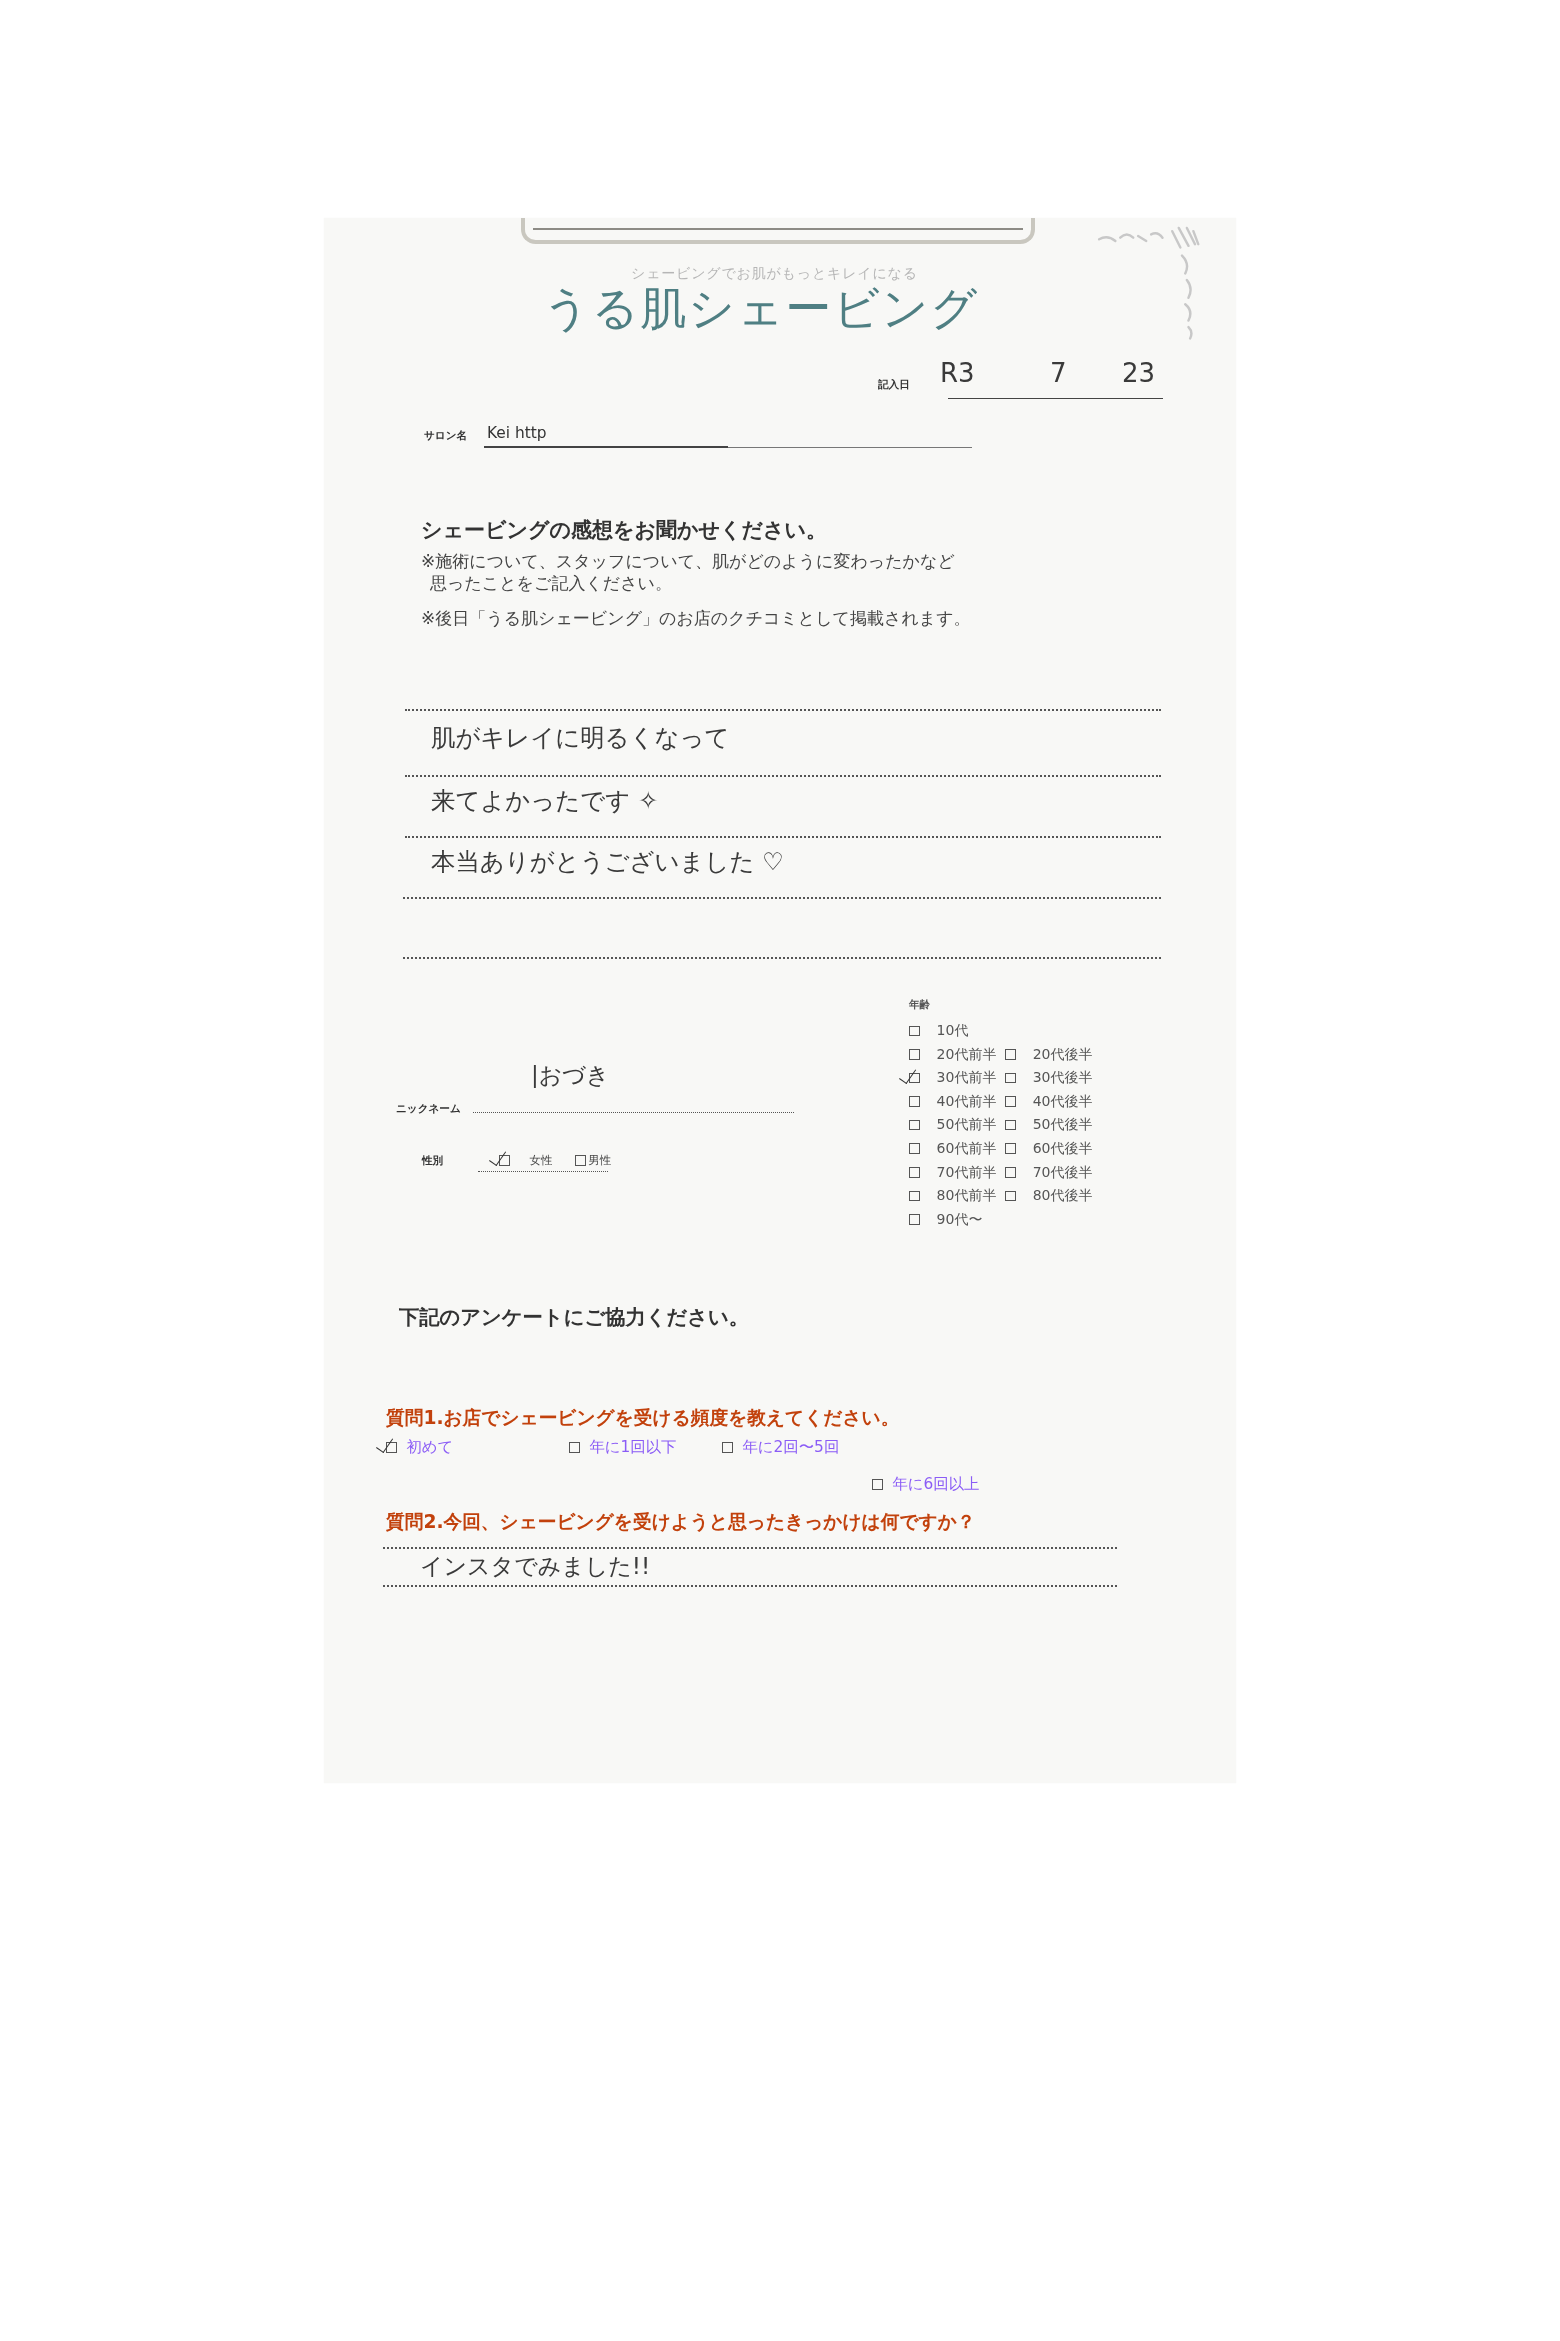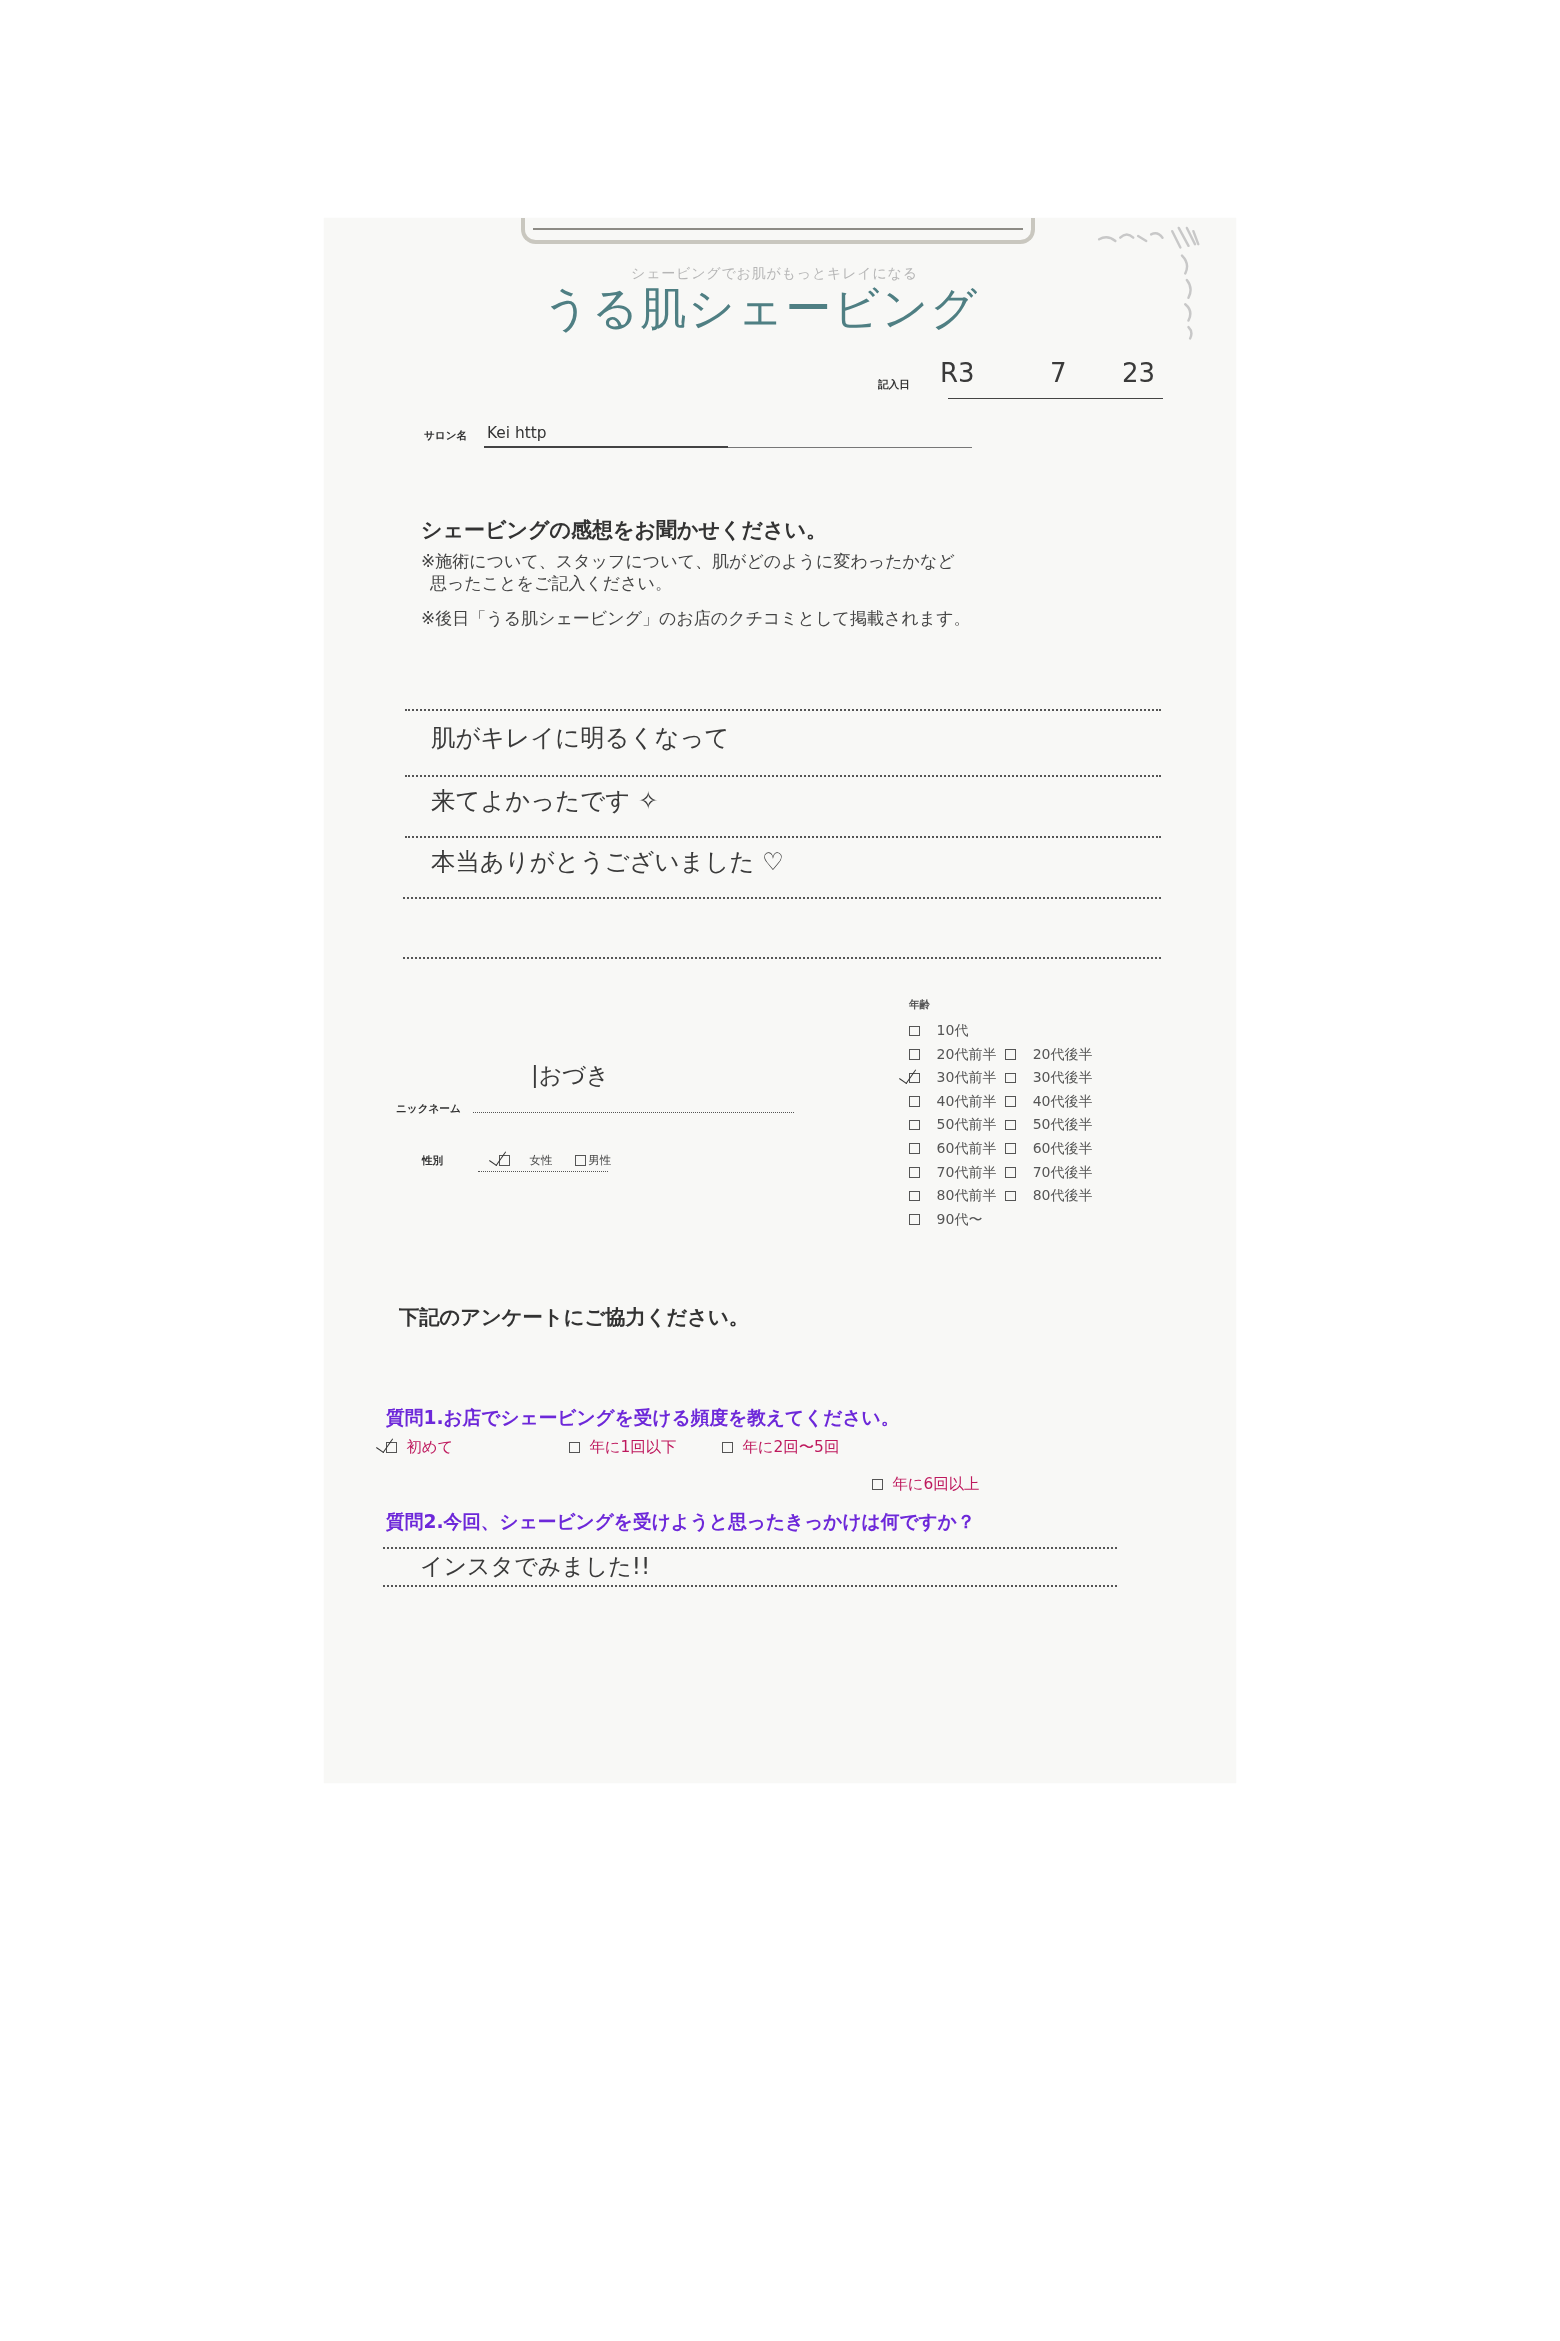--- a/index.html
+++ b/index.html
@@ -34,22 +34,22 @@
     .heading { font-size: 21px; font-weight: bold; color: #333; }
     .note { font-size: 17px; color: #444; }
     .age-grid { position: absolute; left: 585px; top: 801px; font-size: 14px; color: #555; line-height: 23.6px; }
     .age-row { display: flex; gap: 8.1px; }
     .age-opt { display: inline-flex; align-items: center; gap: 17px; min-width: 88px; }
     .box { display: inline-block; width: 10.6px; height: 10.6px; border: 1.6px solid #555; box-sizing: border-box; position: relative; vertical-align: middle; }
     .check::after {
       content: ""; position: absolute; left: -7.3px; top: -8.1px; width: 8.1px; height: 16.3px;
       border-right: 1.6px solid #333; border-bottom: 1.6px solid #333; transform: rotate(35deg);
     }
-    .q-heading { font-size: 18.7px; font-weight: bold; color: #6d28d9; }
-    .q-opt { font-size: 15.4px; color: #be185d; display: inline-flex; align-items: center; gap: 9.8px; }
+    .q-heading { font-size: 18.7px; font-weight: bold; color: #c2410c; }
+    .q-opt { font-size: 15.4px; color: #8b5cf6; display: inline-flex; align-items: center; gap: 9.8px; }
     .footer { font-size: 13px; font-weight: bold; color: #333; text-align: center; line-height: 22px; }
   </style>
 </head>
 <body>
 
 <div class="paper">
 
   <div class="clip">
       <div class="clip-inner"></div>
     </div>

